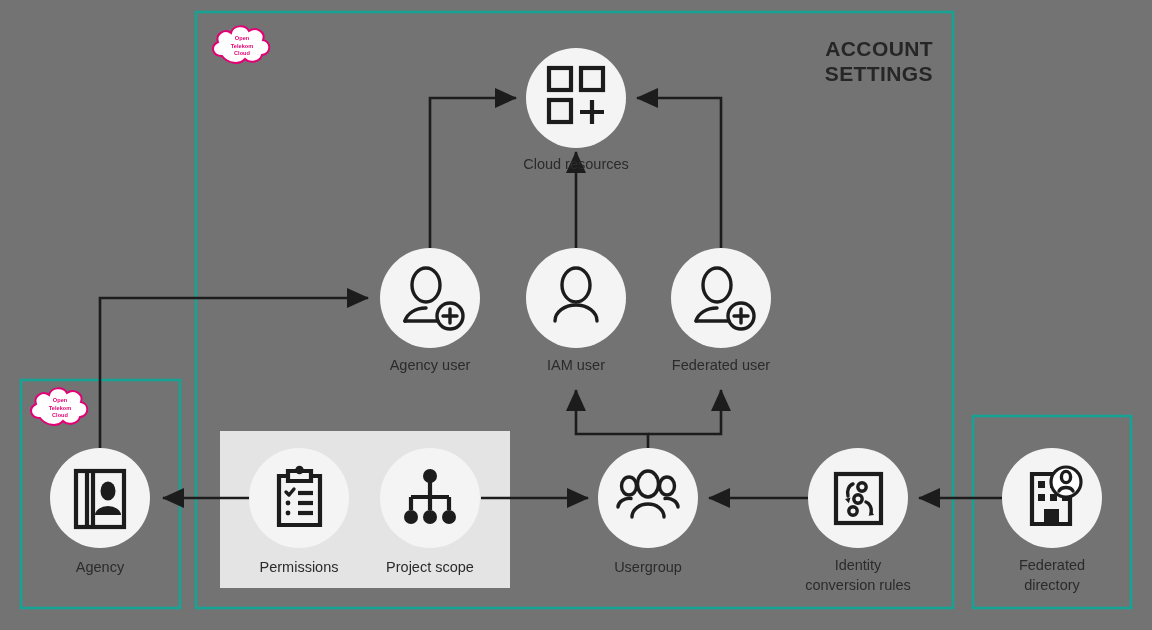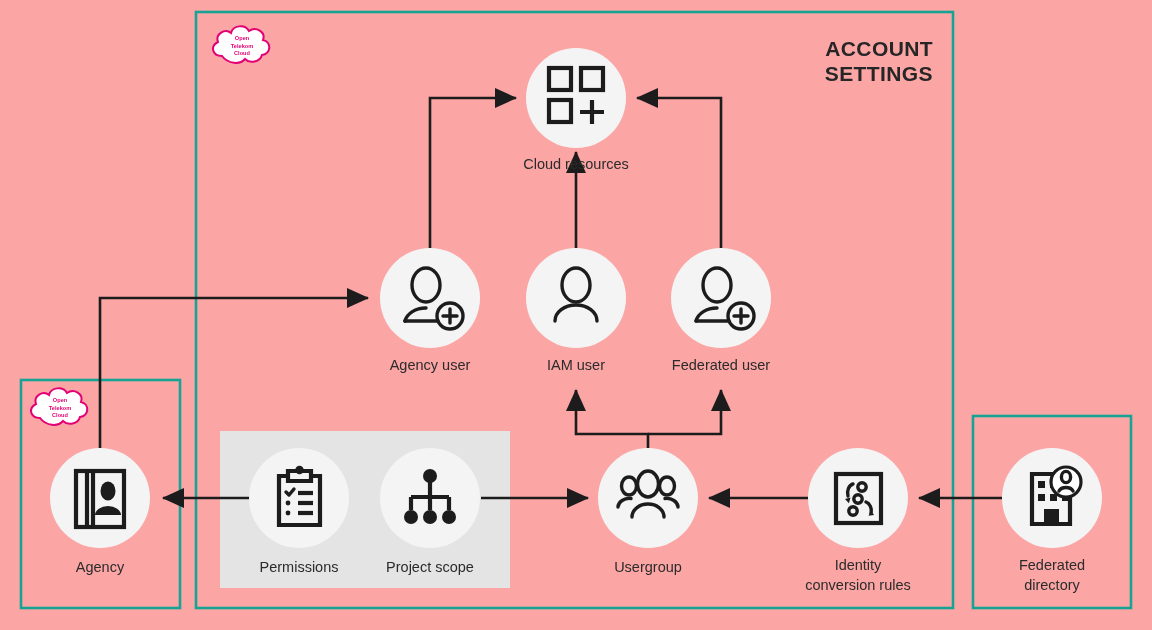--- a/index.html
+++ b/index.html
@@ -8,21 +8,21 @@
     padding: 0;
     background: #ffffff;
   }
   body {
     font-family: "Liberation Sans", "DejaVu Sans", sans-serif;
   }
   #stage {
     position: relative;
     width: 1152px;
     height: 630px;
-    background: #fca5a5;
+    background: #737373;
     overflow: hidden;
   }
   svg.layer {
     position: absolute;
     left: 0;
     top: 0;
     width: 1152px;
     height: 630px;
   }
   .node-label {

